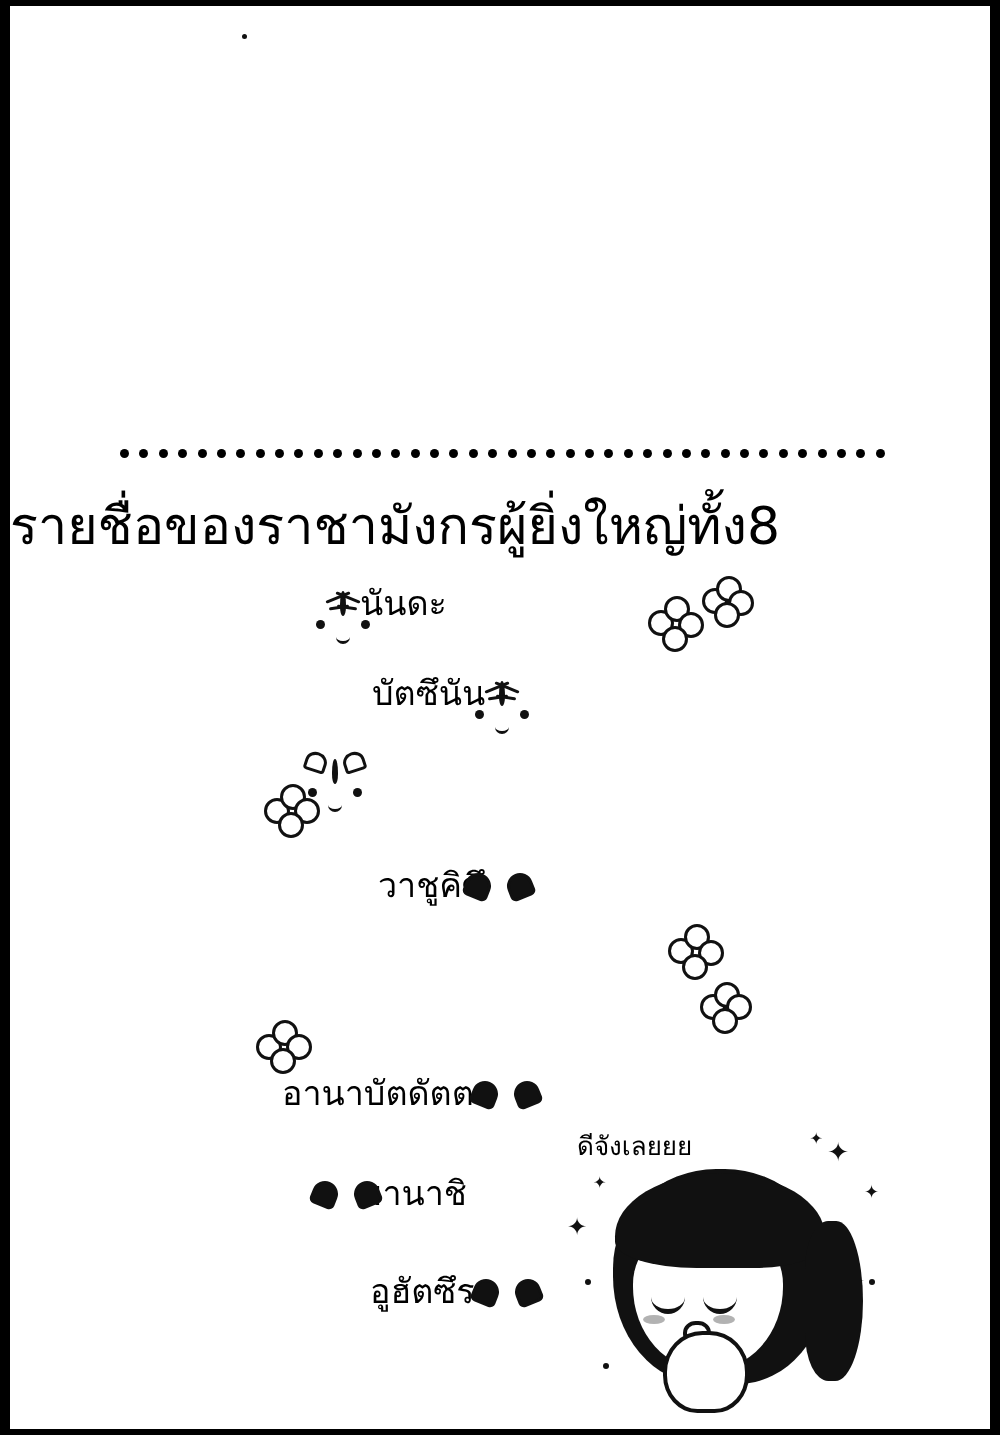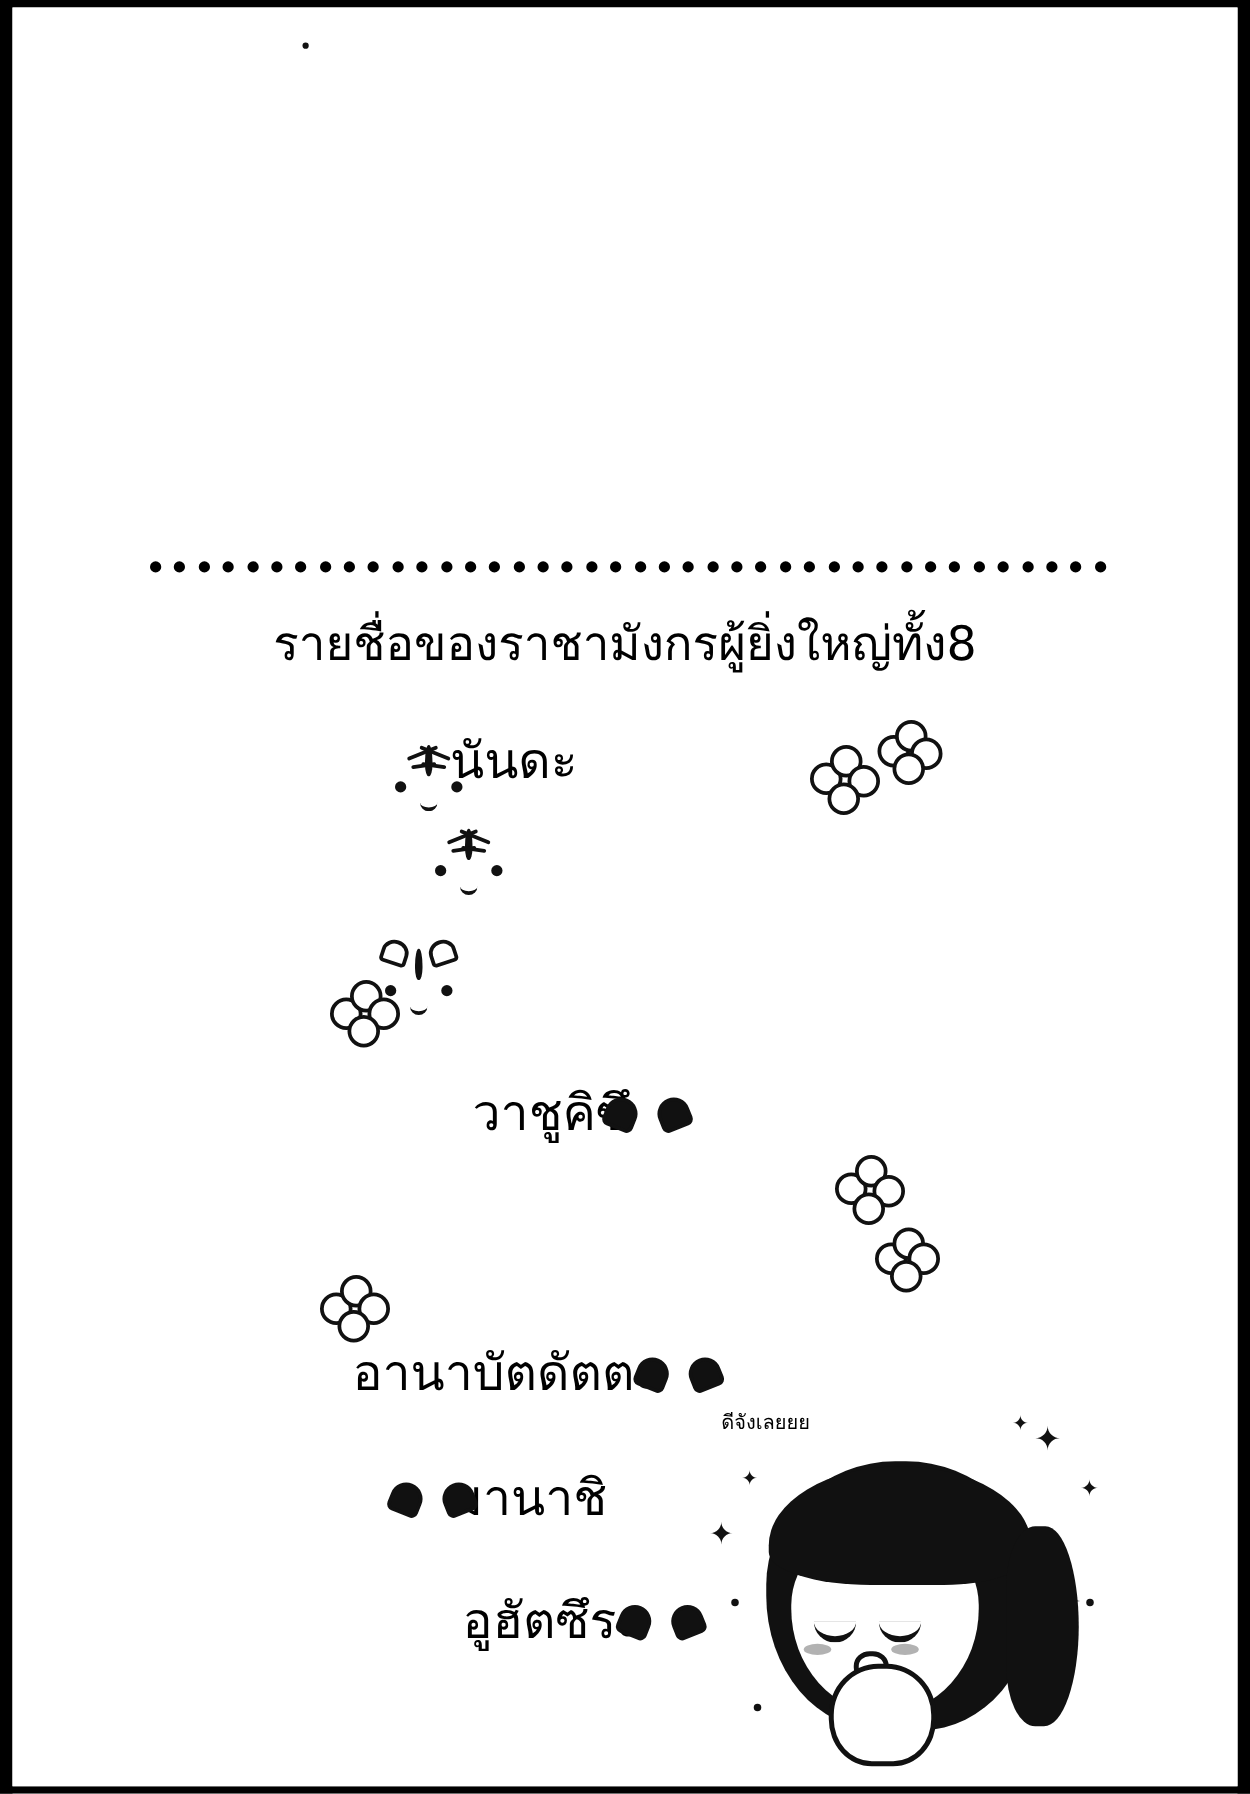--- a/index.html
+++ b/index.html
@@ -74,40 +74,39 @@
     width: 9px;
     height: 9px;
     border-radius: 50%;
     background: #000;
   }
 
   .subhead {
     position: absolute;
     left: 0; right: 0;
     top: 478px;
-    text-align: center;
-    font-size: 38px;
+    font-size: 52px;
   }
 
   
   .list {
     position: absolute;
     left: 0;
     top: 560px;
     width: 100%;
     height: 830px;
   }
   .row {
     position: absolute;
     display: flex;
     align-items: center;
     gap: 14px;
   }
   .row .name {
-    font-size: 40px;
+    font-size: 34px;
     white-space: nowrap;
   }
   .blob {
     position: relative;
     display: block;
   }
   
   .blob.outline .body {
     width: 74px;
     height: 66px;
@@ -274,21 +273,21 @@
     position: absolute;
     left: 78px; bottom: -4px;
     width: 78px; height: 74px;
     background: #fff;
     border: 4px solid #111;
     border-radius: 46% 46% 40% 40% / 50% 50% 46% 46%;
   }
   .girl .caption {
     position: absolute;
     left: -8px; top: -4px;
-    font-size: 16px;
+    font-size: 26px;
     white-space: nowrap;
   }
   .sparkle {
     position: absolute;
     color: #111;
     font-size: 22px;
     line-height: 1;
   }
   .sparkle.s1 { right: 36px; top: 10px; font-size: 26px; }
   .sparkle.s2 { right: 6px; top: 54px; font-size: 18px; }
@@ -377,20 +376,21 @@
           <span class="body">
             <span class="horn l"></span><span class="horn r"></span>
             <span class="horn l2"></span><span class="horn r2"></span>
             <span class="mouth"></span>
           </span>
         </span>
         <span class="name">นันดะ</span>
       </div>
 
       <div class="row" style="left:362px; top:100px;">
+        <span class="name">บัตซึนัน</span>
         <span class="blob outline">
           <span class="body">
             <span class="horn l"></span><span class="horn r"></span>
             <span class="horn l2"></span><span class="horn r2"></span>
             <span class="mouth"></span>
           </span>
         </span>
       </div>
 
       <div class="row" style="left:322px; top:196px;">

